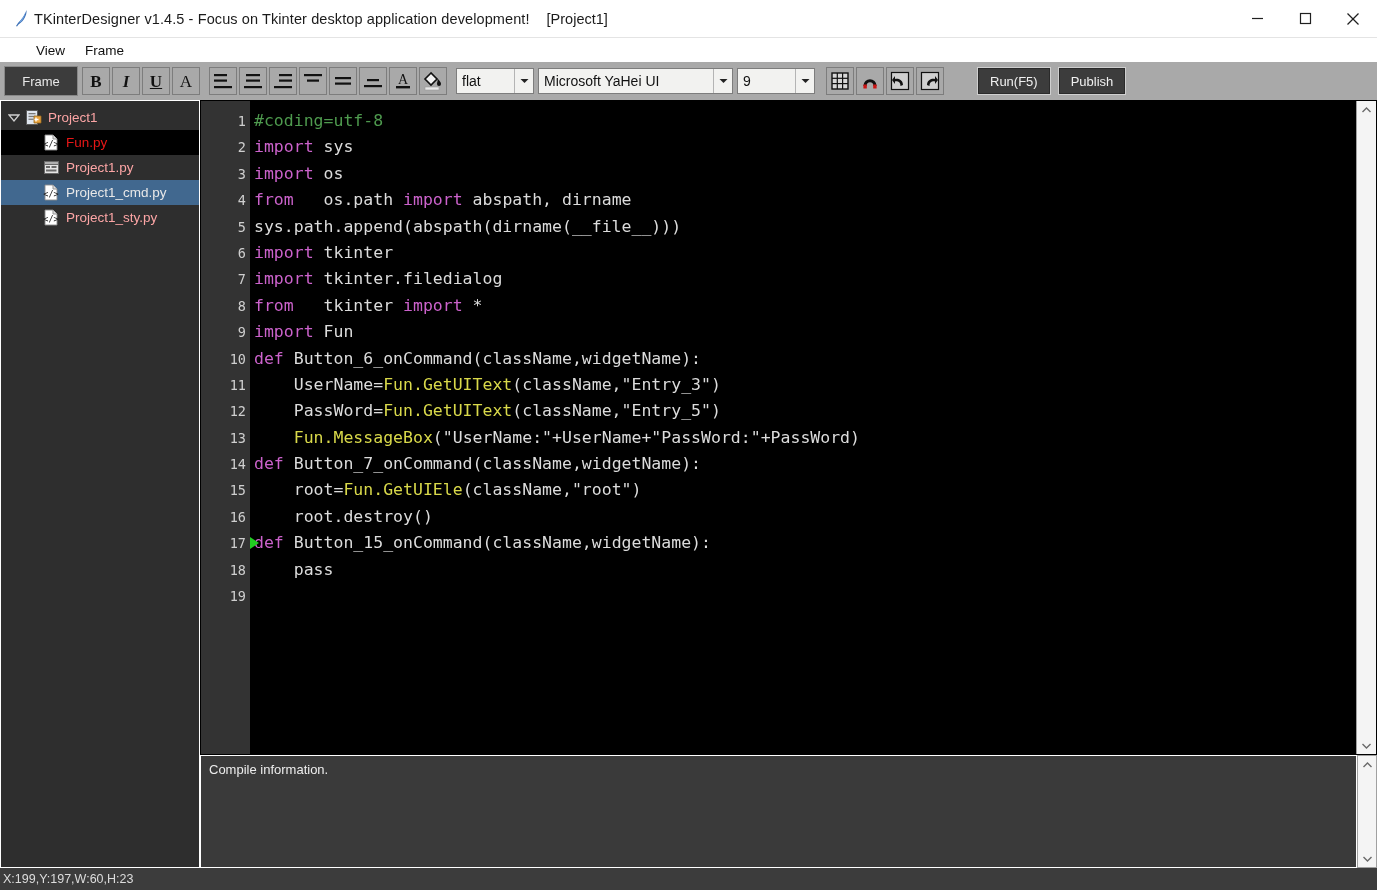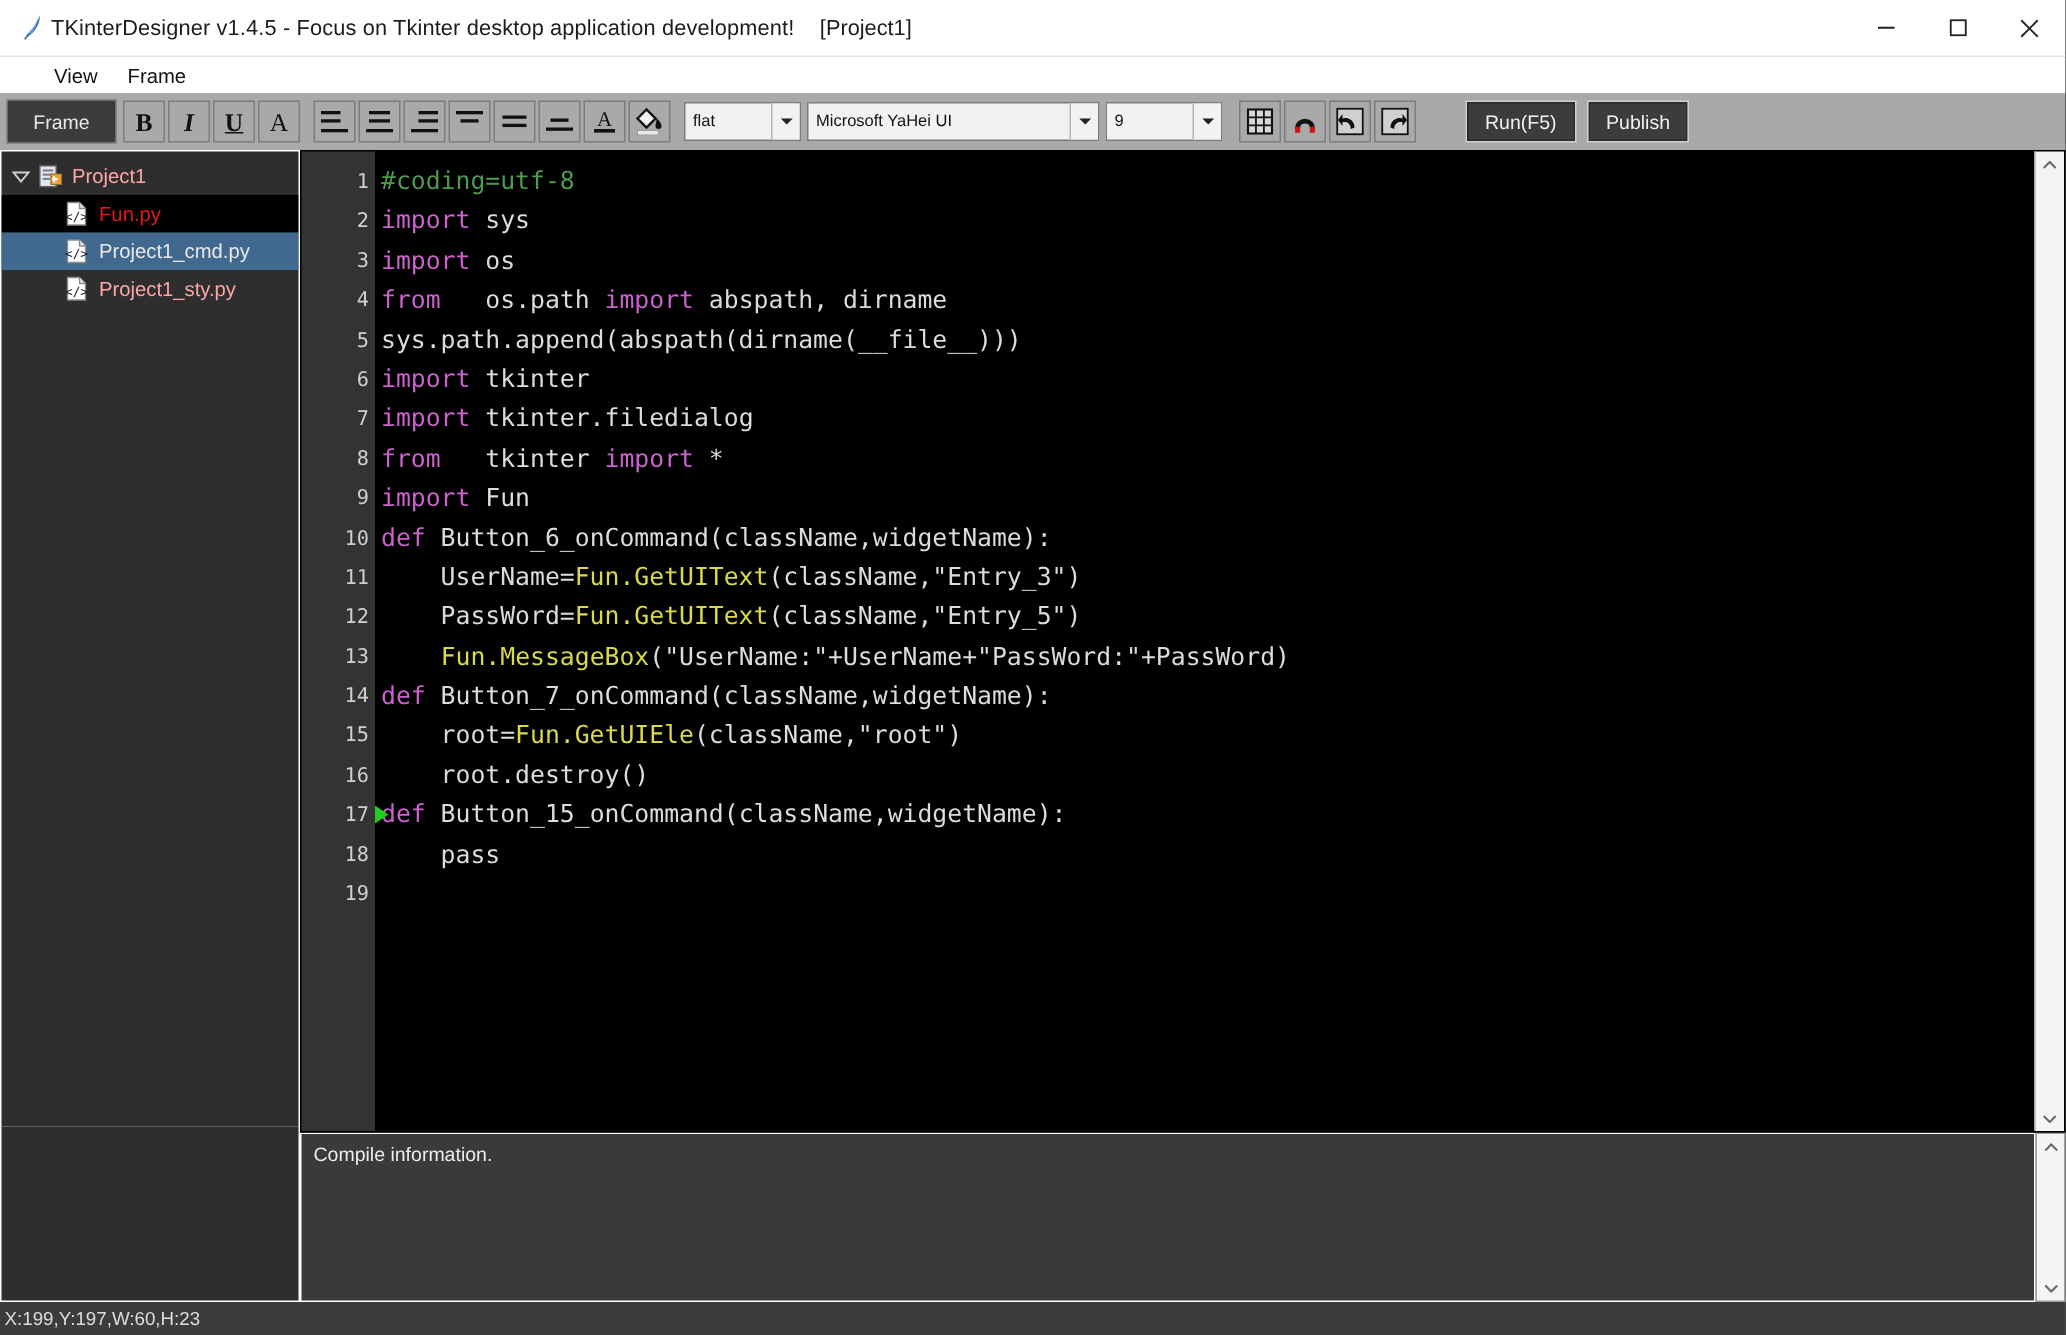--- a/index.html
+++ b/index.html
@@ -48,21 +48,21 @@
   .tbtn.b { font-weight:bold; font-family:"Liberation Serif",serif; }
   .tbtn.i { font-style:italic; font-weight:bold; font-family:"Liberation Serif",serif; }
   .tbtn.u { text-decoration:underline; font-weight:bold; font-family:"Liberation Serif",serif; }
   .tbtn.a { font-family:"Liberation Serif",serif; }
   .sep { width:7px; }
 
   .combo {
     height:26px; background:#f2f2f0; border:1px solid #7d7d7d; display:flex;
     align-items:center; position:relative; margin-right:4px; cursor:default;
   }
-  .combo .val { font-size:11px; color:#111; padding-left:5px; white-space:nowrap; overflow:hidden; }
+  .combo .val { font-size:14px; color:#111; padding-left:5px; white-space:nowrap; overflow:hidden; }
   .combo .arrow {
     width:19px; height:24px; border-left:1px solid #b4b4b4; margin-left:auto;
     display:flex; align-items:center; justify-content:center; background:#f2f2f0;
   }
   .combo.flat { width:78px; }
   .combo.font { width:195px; }
   .combo.size { width:78px; }
 
   .runbtn {
     height:26px; background:#3c3c3c; color:#f0f0f0; font-size:13px; padding:0 11px;
@@ -338,20 +338,32 @@
             <svg width="17" height="17" viewBox="0 0 17 17">
               <path d="M2 1 h8 l4 4 v11 h-12 z" fill="#ffffff" stroke="#8a8a8a" stroke-width="0.9"></path>
               <path d="M10 1 v4 h4" fill="#e0e0e0" stroke="#8a8a8a" stroke-width="0.9"></path>
               <text x="8" y="13" font-family="DejaVu Sans Mono, monospace" font-size="8.5" text-anchor="middle" fill="#1b1b1b">&lt;/&gt;</text>
             </svg>
           </div>
           <div class="tlabel red">Fun.py</div>
         </div>
 
 
+        <div class="trow child">
+          <div class="ficon">
+            <svg width="17" height="17" viewBox="0 0 17 17">
+              <rect x="1.5" y="2.5" width="14" height="12" fill="#e6e6e6" stroke="#6a6a6a" stroke-width="1"></rect>
+              <rect x="1.5" y="2.5" width="14" height="3" fill="#b0b0b0" stroke="#6a6a6a" stroke-width="1"></rect>
+              <rect x="3" y="7" width="4" height="2" fill="#6a6a6a"></rect>
+              <rect x="8.5" y="7" width="5" height="2" fill="#6a6a6a"></rect>
+              <rect x="3" y="10.5" width="10.5" height="2" fill="#6a6a6a"></rect>
+            </svg>
+          </div>
+          <div class="tlabel">Project1.py</div>
+        </div>
 
         <div class="trow child sel-blue">
           <div class="ficon">
             <svg width="17" height="17" viewBox="0 0 17 17">
               <path d="M2 1 h8 l4 4 v11 h-12 z" fill="#ffffff" stroke="#8a8a8a" stroke-width="0.9"></path>
               <path d="M10 1 v4 h4" fill="#e0e0e0" stroke="#8a8a8a" stroke-width="0.9"></path>
               <text x="8" y="13" font-family="DejaVu Sans Mono, monospace" font-size="8.5" text-anchor="middle" fill="#1b1b1b">&lt;/&gt;</text>
             </svg>
           </div>
           <div class="tlabel white">Project1_cmd.py</div>

